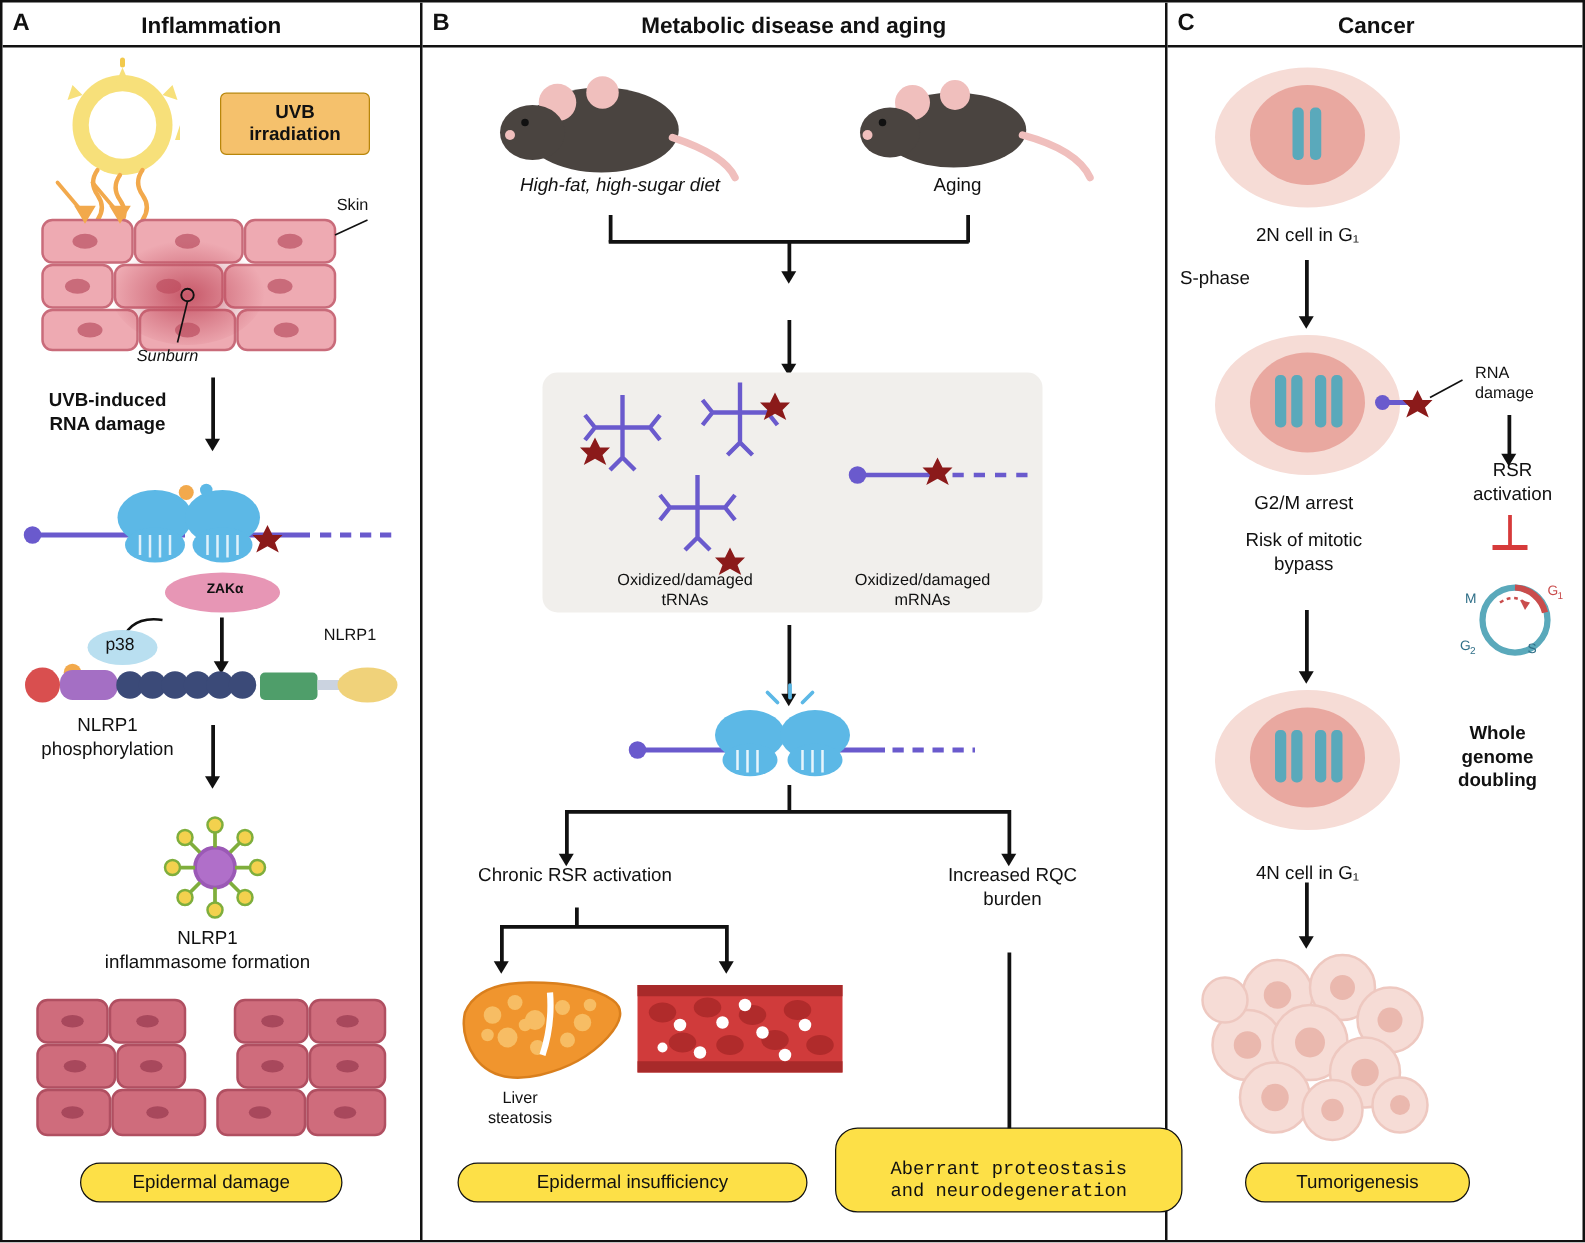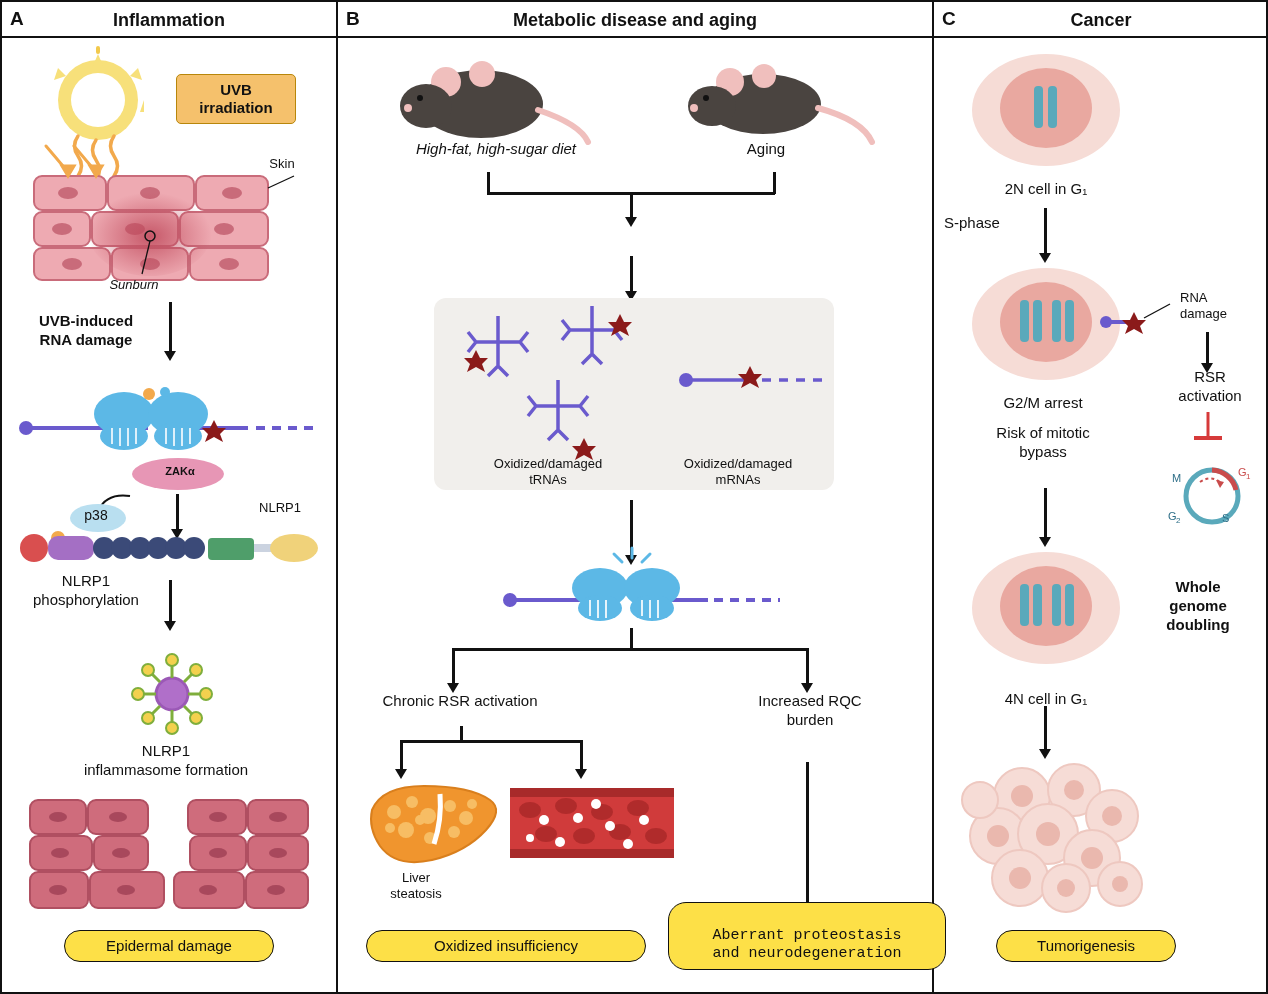--- a/index.html
+++ b/index.html
@@ -390,21 +390,21 @@
           <circle cx="50" cy="54" r="5"></circle>
           <circle cx="118" cy="56" r="5"></circle>
         <circle cx="86" cy="16" r="5"></circle>
           <circle cx="20" cy="50" r="4"></circle>
       </g>
     </svg>
 
     <div class="arrow" style="left:468px;top:760px;height:150px;"></div>
 
     <div class="pill" style="left:28px;top:928px;width:250px;">
-      <span>Oxidized insufficiency</span>
+      <span>Epidermal insufficiency</span>
     </div>
     <div class="pill" style="left:330px;top:900px;width:248px;white-space:pre-line;font-family:Liberation Mono, monospace;">
       <span>Aberrant proteostasis
 and neurodegeneration</span>
     </div>
   </div>
 
   <div class="panel" id="panelC">
     <div class="panel-letter" style="left:8px;">C</div>
     <div class="panel-title">Cancer</div>

